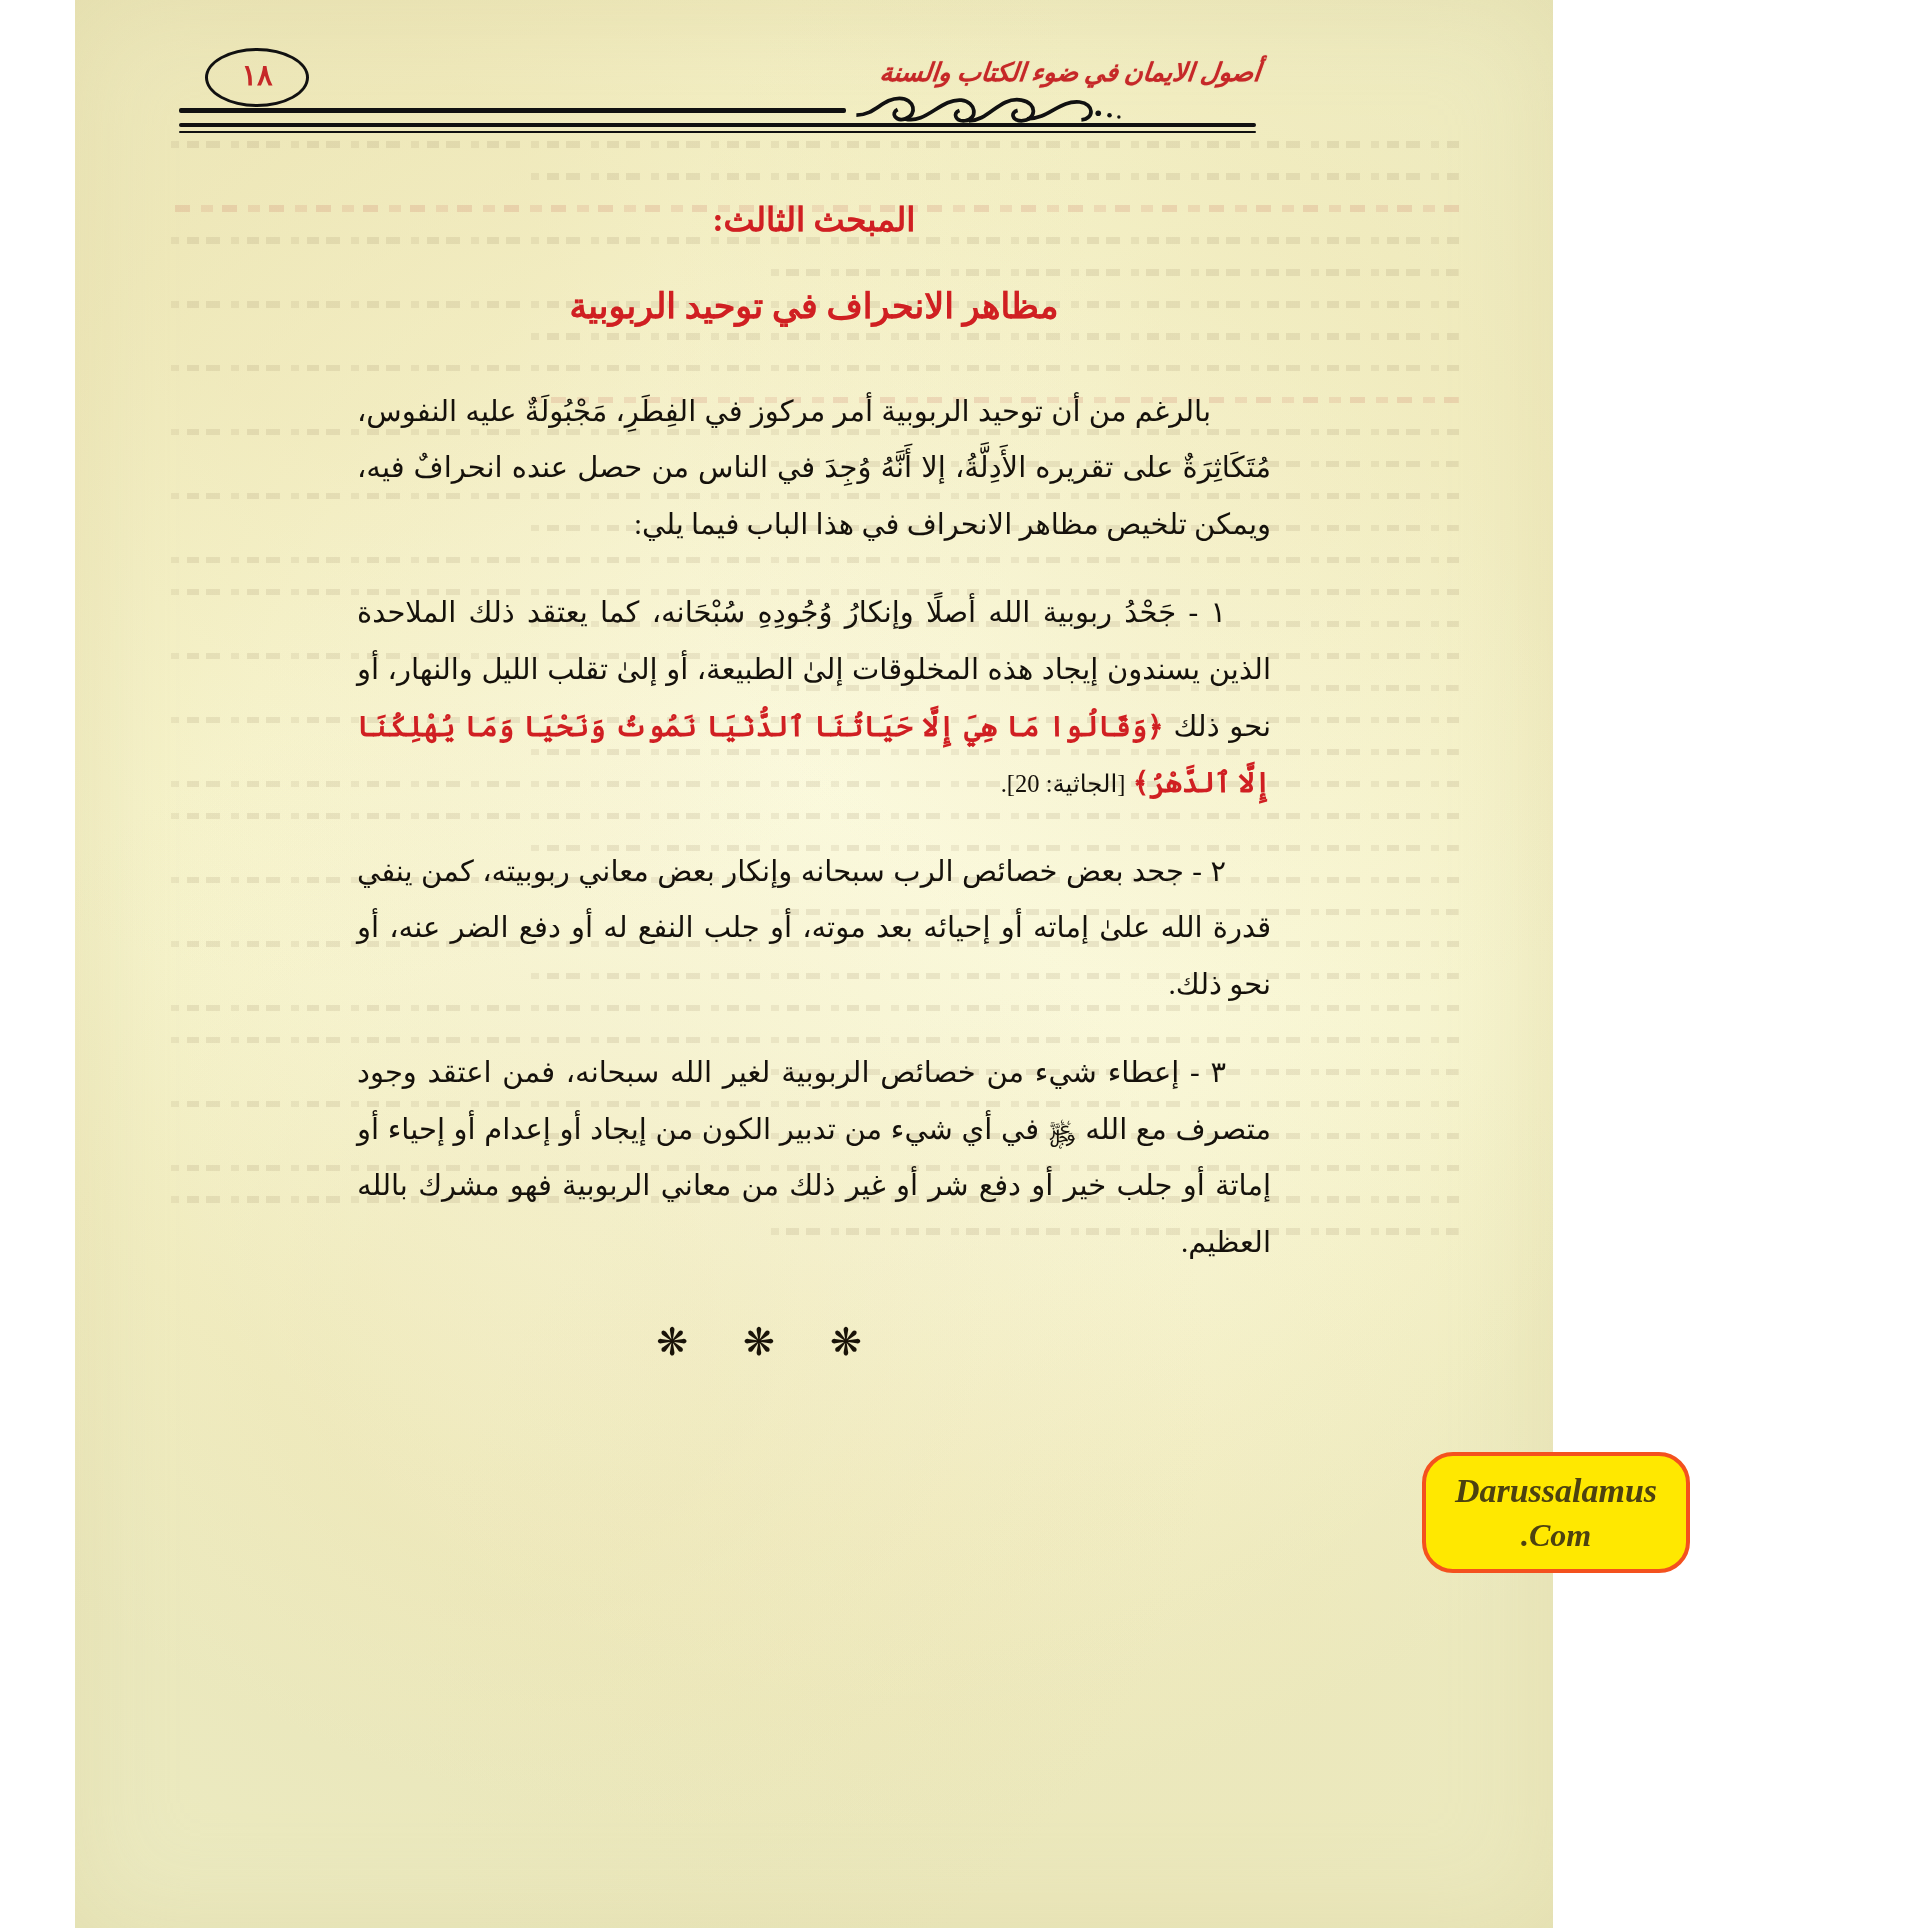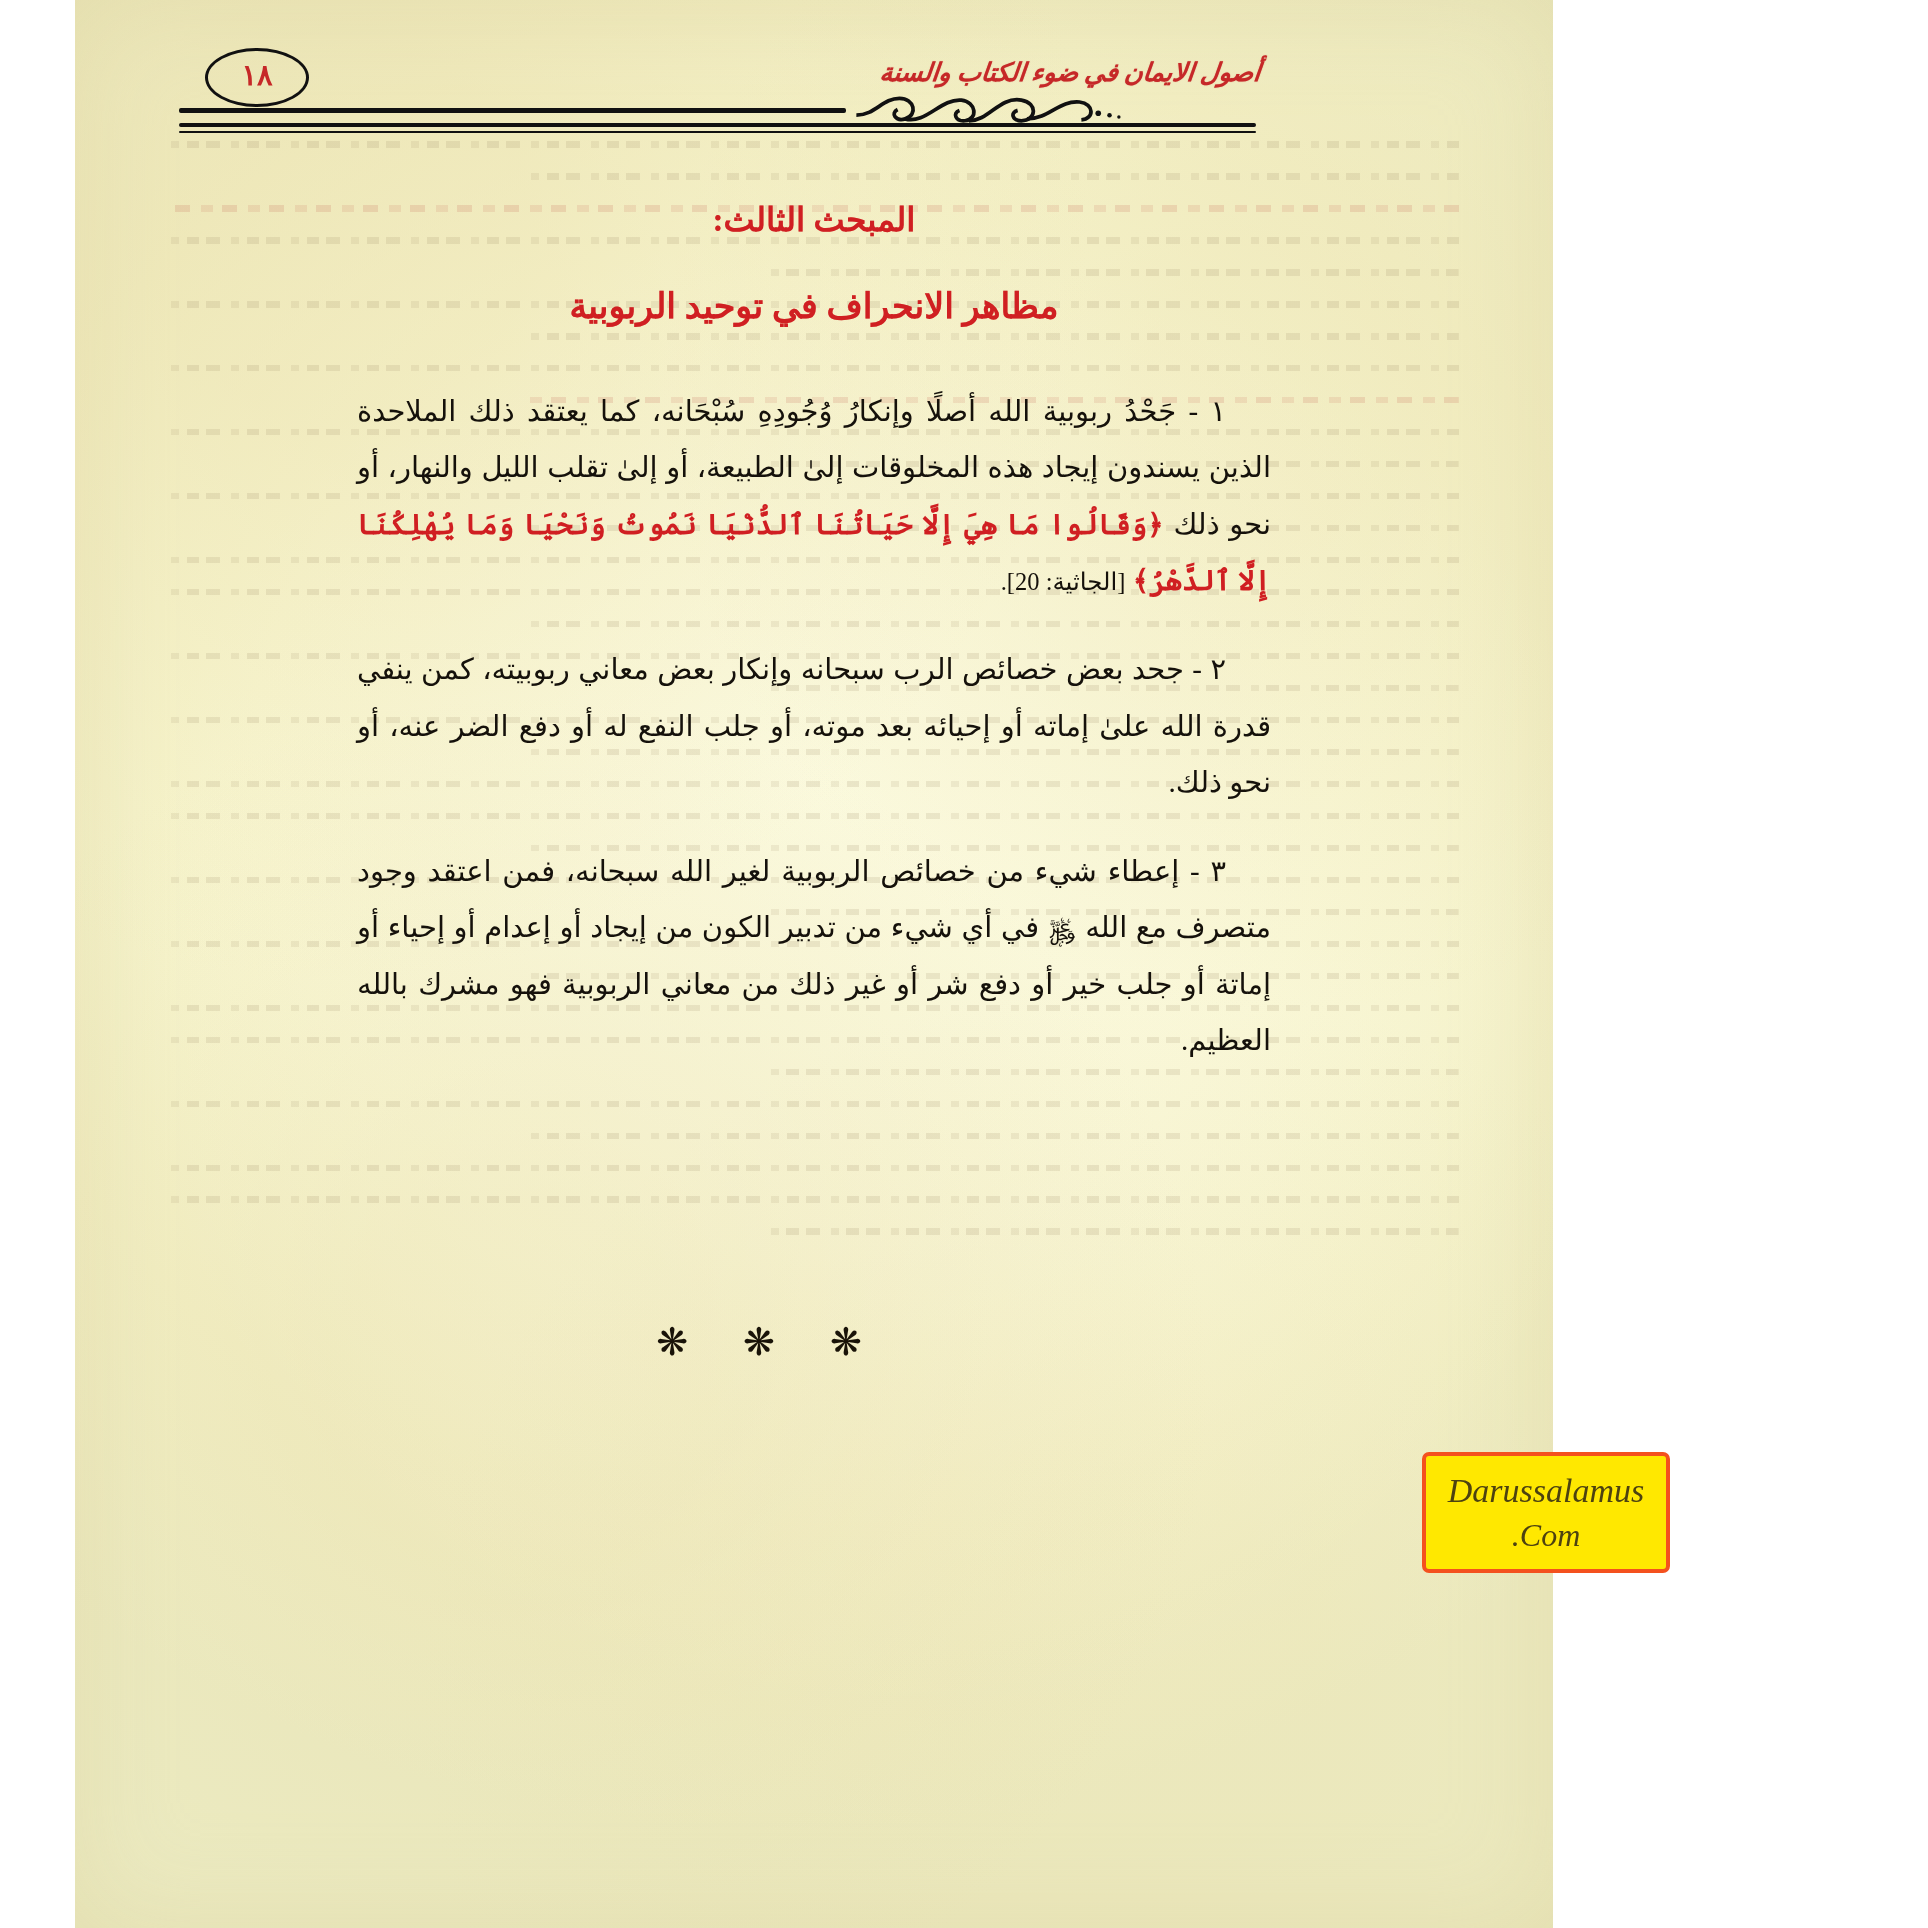--- a/index.html
+++ b/index.html
@@ -234,30 +234,31 @@
     letter-spacing: 55px;
     text-indent: 55px;
     line-height: 1;
   }
 
   
   .watermark {
     position: absolute;
     left: 1347px;
     top: 1452px;
-    width: 248px;
+    width: 268px;
     height: 121px;
     background: #ffe800;
     border: 4.7px solid #f4511e;
-    border-radius: 7px;
+    border-radius: 31px;
     display: flex;
     flex-direction: column;
     align-items: center;
     justify-content: center;
     box-sizing: border-box;
+    font-weight: bold;
   }
   .watermark span {
     display: block;
     color: #4d4210;
     font-family: "Liberation Serif", "DejaVu Serif", serif;
     font-style: italic;
     font-size: 34px;
     line-height: 1.12;
     direction: ltr;
     white-space: nowrap;
@@ -334,20 +335,21 @@
         <span>١٨</span>
       </div>
     </div>
 
     <div class="content">
 
       <h1 class="heading-1">المبحث الثالث:</h1>
 
       <h2 class="heading-2">مظاهر الانحراف في توحيد الربوبية</h2>
 
+      <p class="para first">بالرغم من أن توحيد الربوبية أمر مركوز في الفِطَرِ، مَجْبُولَةٌ عليه النفوس، مُتَكَاثِرَةٌ على تقريره الأَدِلَّةُ، إلا أَنَّهُ وُجِدَ في الناس من حصل عنده انحرافٌ فيه، ويمكن تلخيص مظاهر الانحراف في هذا الباب فيما يلي:</p>
 
       <p class="para item">
         <span>١ -</span>
         <span>جَحْدُ ربوبية الله أصلًا وإنكارُ وُجُودِهِ سُبْحَانه، كما يعتقد ذلك الملاحدة الذين يسندون إيجاد هذه المخلوقات إلىٰ الطبيعة، أو إلىٰ تقلب الليل والنهار، أو نحو ذلك</span>
         <span class="quran">﴿وَقَالُوا مَا هِيَ إِلَّا حَيَاتُنَا ٱلدُّنْيَا نَمُوتُ وَنَحْيَا وَمَا يُهْلِكُنَا إِلَّا ٱلدَّهْرُ﴾</span>
         <span class="ref">[الجاثية: 20].</span>
       </p>
 
       <p class="para item">
         <span>٢ -</span>

